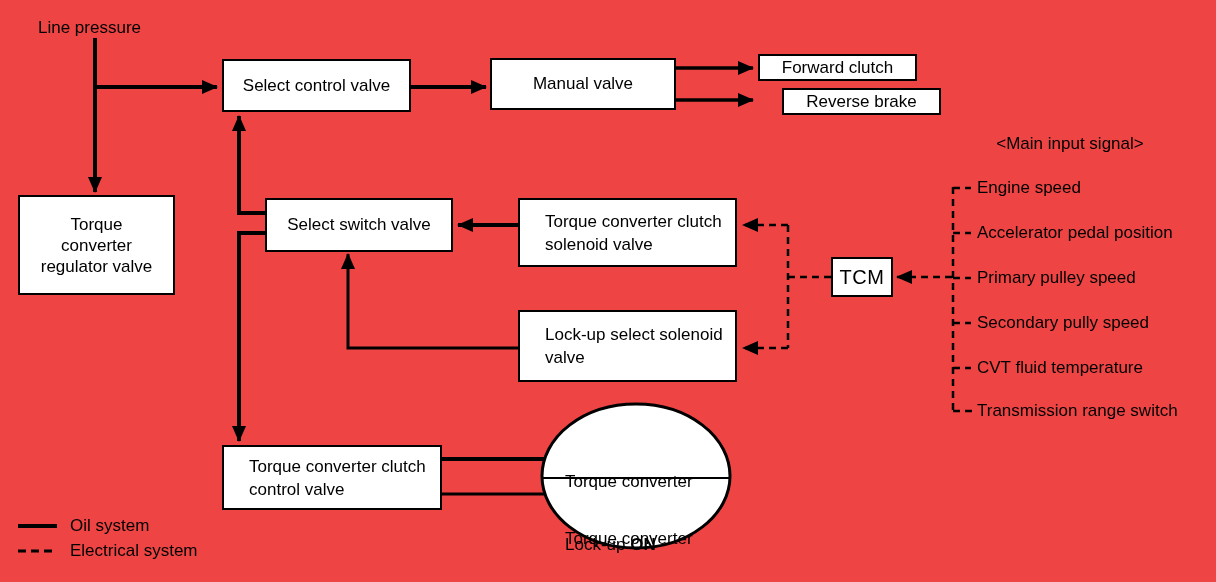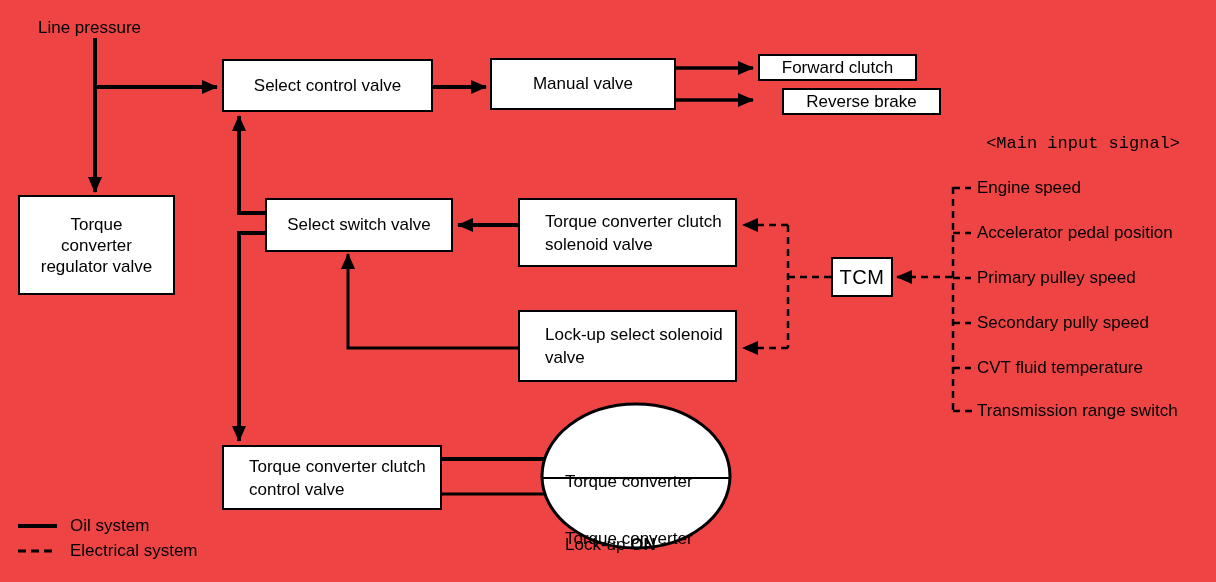--- a/index.html
+++ b/index.html
@@ -12,21 +12,21 @@
   .box{
     position:absolute;box-sizing:border-box;border:2px solid #000;background:#fff;
     display:flex;align-items:center;justify-content:center;
     font-size:17px;line-height:22px;text-align:center;white-space:pre-line;
   }
   .box.left{justify-content:flex-start;text-align:left;padding-left:25px;line-height:23px;}
   .lbl{position:absolute;font-size:17px;line-height:22px;white-space:pre;}
   .tcm{font-size:20px;letter-spacing:0.5px;}
   .ell-text{position:absolute;font-size:17px;line-height:21px;white-space:pre;}
   .ell-text b{font-weight:700;}
-  .center{text-align:right;font-family:Liberation Mono, monospace;}
+  .center{text-align:center;}
 </style>
 </head>
 <body>
 
 <div id="stage">
 
   <svg id="wires" width="1216" height="582" viewBox="0 0 1216 582" xmlns="http://www.w3.org/2000/svg">
     <defs>
       <marker id="ah" viewBox="0 0 16 14" refX="15" refY="7" markerWidth="16" markerHeight="14" markerUnits="userSpaceOnUse" orient="auto">
         <path d="M0,0 L16,7 L0,14 Z" fill="#000"></path>
@@ -64,21 +64,21 @@
 
     <ellipse cx="636" cy="476" rx="94" ry="72" fill="#fff" stroke="#000" stroke-width="3"></ellipse>
     <path d="M543,478 H729" stroke="#000" stroke-width="2"></path>
 
     <path d="M18,526 H57" stroke="#000" stroke-width="4"></path>
     <path d="M18,551 H57" stroke="#000" stroke-width="3" stroke-dasharray="8 5"></path>
   </svg>
 
   <div class="lbl" style="left:38px;top:17px;">Line pressure</div>
 
-  <div class="box" style="left:222px;top:59px;width:211px;height:53px;">Select control valve</div>
+  <div class="box" style="left:222px;top:59px;width:189px;height:53px;">Select control valve</div>
 
   <div class="box" style="left:490px;top:58px;width:186px;height:52px;">Manual valve</div>
 
   <div class="box" style="left:758px;top:54px;width:159px;height:27px;">Forward clutch</div>
 
   <div class="box" style="left:758px;top:88px;width:159px;height:27px;margin-left:24px;">Reverse brake</div>
 
   <div class="box" style="left:18px;top:195px;width:157px;height:100px;line-height:21px;">Torque
 converter
 regulator valve</div>

